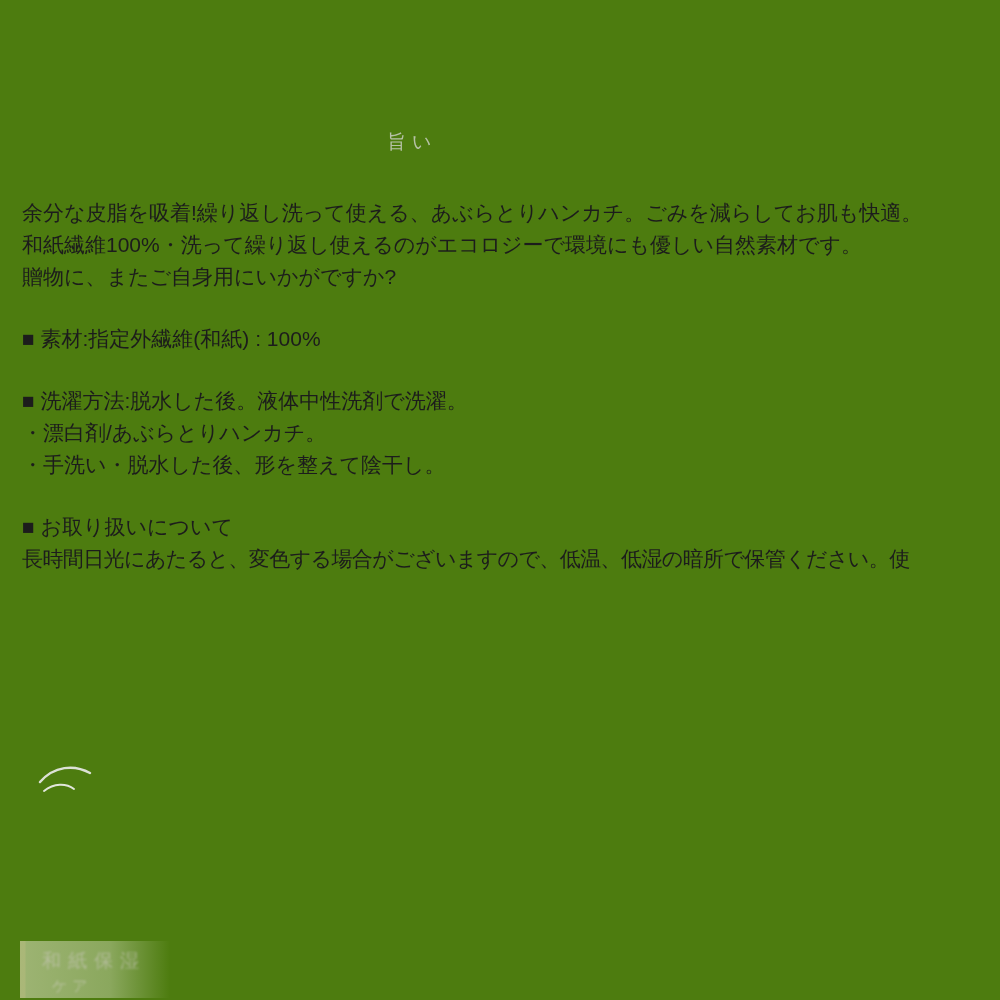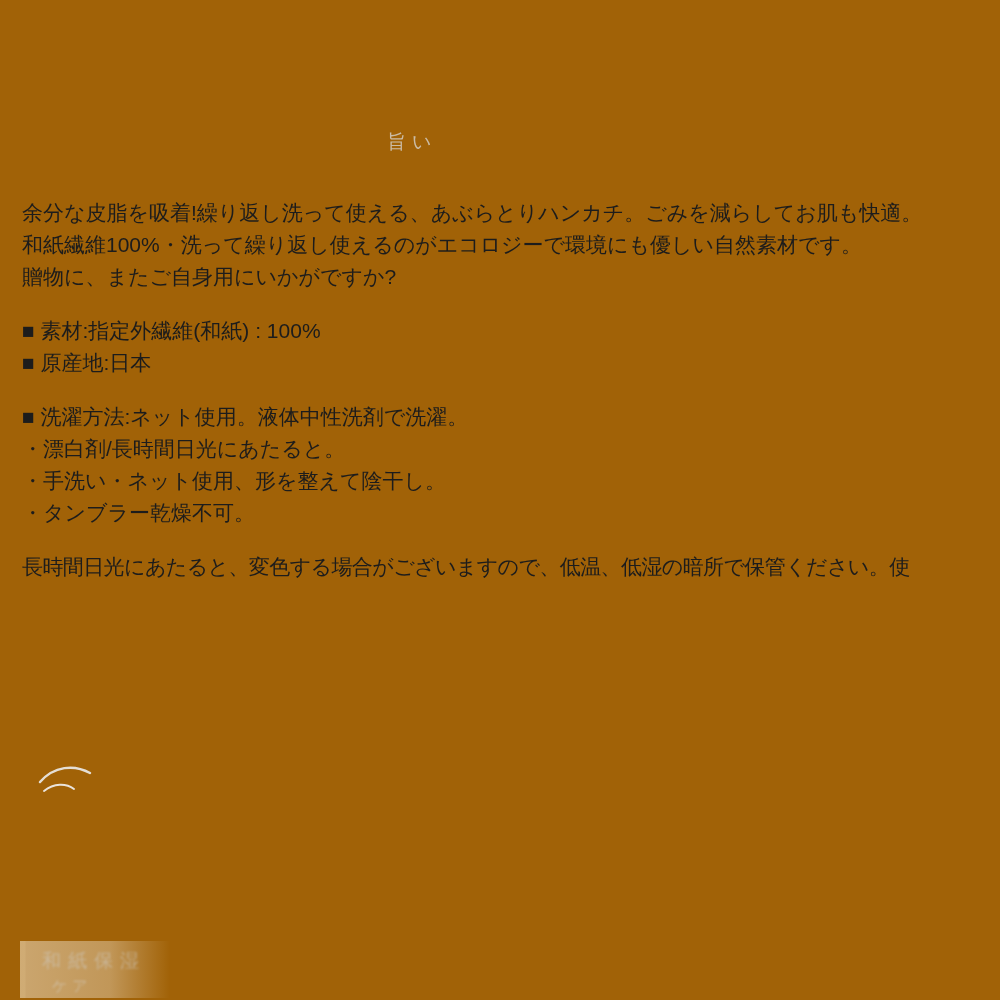--- a/index.html
+++ b/index.html
@@ -5,40 +5,40 @@
 <style>
   html, body {
     margin: 0;
     padding: 0;
     background: #ffffff;
   }
   .canvas {
     position: relative;
     width: 1000px;
     height: 1000px;
-    background: #a16207;
+    background: #4d7c0f;
     overflow: hidden;
     font-family: "Liberation Sans", "DejaVu Sans", sans-serif;
     color: #1c1c1c;
   }
   
   .content {
     position: absolute;
     left: 22px;
     top: 197px;
     width: 970px;
     font-size: 21px;
     line-height: 32px;
   }
   .content p {
     margin: 0;
     white-space: nowrap;
   }
   section { margin: 0; padding: 0; }
-  section + section { margin-top: 22px; }
+  section + section { margin-top: 30px; }
   .handling-body { letter-spacing: -0.6px; }
 
   
   .ghost-top {
     position: absolute;
     left: 387px;
     top: 129px;
     font-size: 19px;
     letter-spacing: 6px;
     color: #d9d9d9;
@@ -100,31 +100,30 @@
   <main class="content">
 
     <section>
       <p>余分な皮脂を吸着!繰り返し洗って使える、あぶらとりハンカチ。ごみを減らしてお肌も快適。</p>
       <p>和紙繊維100%・洗って繰り返し使えるのがエコロジーで環境にも優しい自然素材です。</p>
       <p>贈物に、またご自身用にいかがですか?</p>
     </section>
 
     <section>
       <p>■ 素材:指定外繊維(和紙) : 100%</p>
-      <p>■ 原産地:日本</p>
     </section>
 
     <section>
-      <p>■ 洗濯方法:ネット使用。液体中性洗剤で洗濯。</p>
-      <p>・漂白剤/長時間日光にあたると。</p>
-      <p>・手洗い・ネット使用、形を整えて陰干し。</p>
-      <p>・タンブラー乾燥不可。</p>
+      <p>■ 洗濯方法:脱水した後。液体中性洗剤で洗濯。</p>
+      <p>・漂白剤/あぶらとりハンカチ。</p>
+      <p>・手洗い・脱水した後、形を整えて陰干し。</p>
     </section>
 
     <section>
+      <p>■ お取り扱いについて</p>
       <p class="handling-body">長時間日光にあたると、変色する場合がございますので、低温、低湿の暗所で保管ください。使</p>
     </section>
 
   </main>
 
   <svg class="ghost-swoosh" width="64" height="44" viewBox="0 0 64 44" aria-hidden="true">
     <path d="M6 22 C 20 6, 40 4, 56 13" fill="none" stroke="#ececec" stroke-width="2.5" stroke-linecap="round"></path>
     <path d="M10 31 C 20 23, 32 23, 40 29" fill="none" stroke="#f2f2f2" stroke-width="2" stroke-linecap="round"></path>
   </svg>
 

